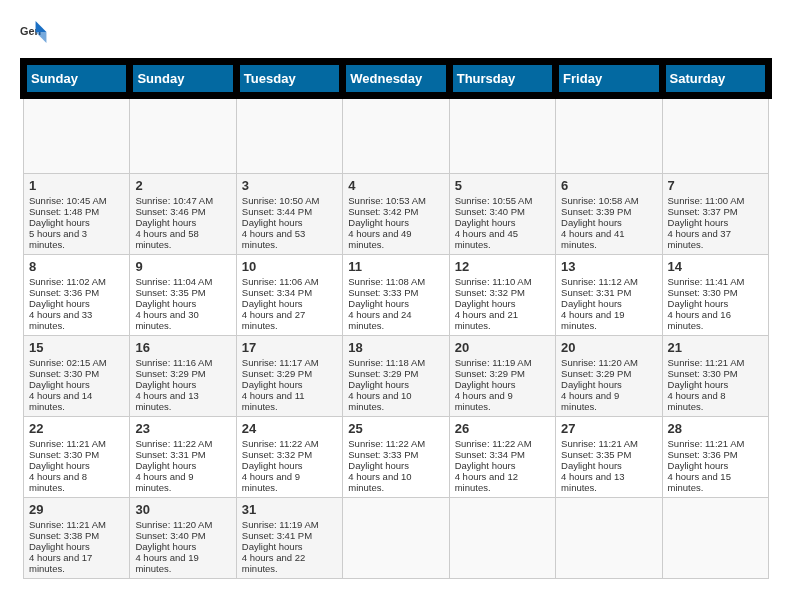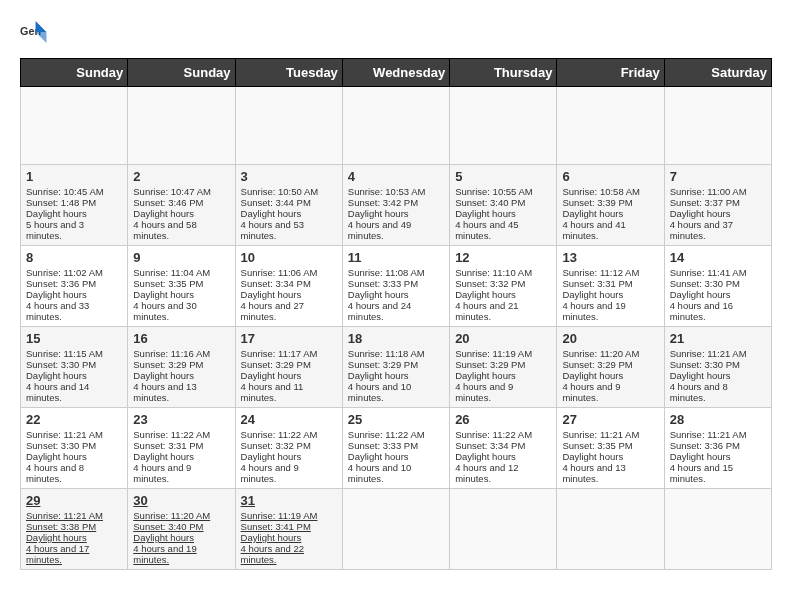--- a/index.html
+++ b/index.html
@@ -41,27 +41,27 @@
       font-size: 15px;
       color: #555;
       margin-top: 2px;
     }
     table {
       width: 100%;
       border-collapse: collapse;
       table-layout: fixed;
     }
     thead th {
-      background: #404040;
+      background: #0369a1;
       color: #fff;
       font-size: 13px;
       font-weight: bold;
       padding: 6px 4px;
-      text-align: right;
-      border: 1px solid #000000;
+      text-align: left;
+      border: 7px solid #000000;
     }
     tbody td {
       border: 1px solid #ccc;
       vertical-align: top;
       padding: 4px 5px;
       font-size: 9.5px;
       color: #333;
       height: 78px;
     }
     tbody tr:nth-child(even) td {
@@ -74,21 +74,20 @@
       font-size: 13px;
       font-weight: bold;
       display: block;
       margin-bottom: 2px;
     }
     .empty-cell {
       background: #f9f9f9 !important;
     }
     .last-row td {
       height: 68px;
-      text-decoration: underline;
     }
   </style>
 </head>
 <body>
 
 <div class="container">
   <div class="header-row">
     <div class="logo">
       <svg class="logo-icon" viewBox="0 0 36 36" xmlns="http://www.w3.org/2000/svg">
         <text x="0" y="22" font-size="14" font-weight="bold" fill="#333">Gen</text>
@@ -227,21 +226,21 @@
             <span class="day-number">14</span>
             <div>Sunrise: 11:41 AM</div>
             <div>Sunset: 3:30 PM</div>
             <div>Daylight hours</div>
             <div>4 hours and 16 minutes.</div>
           </td>
         </tr>
         <tr>
           <td>
             <span class="day-number">15</span>
-            <div>Sunrise: 11:15 AM</div>
+            <div>Sunrise: 02:15 AM</div>
             <div>Sunset: 3:30 PM</div>
             <div>Daylight hours</div>
             <div>4 hours and 14 minutes.</div>
           </td>
           <td>
             <span class="day-number">16</span>
             <div>Sunrise: 11:16 AM</div>
             <div>Sunset: 3:29 PM</div>
             <div>Daylight hours</div>
             <div>4 hours and 13 minutes.</div>

